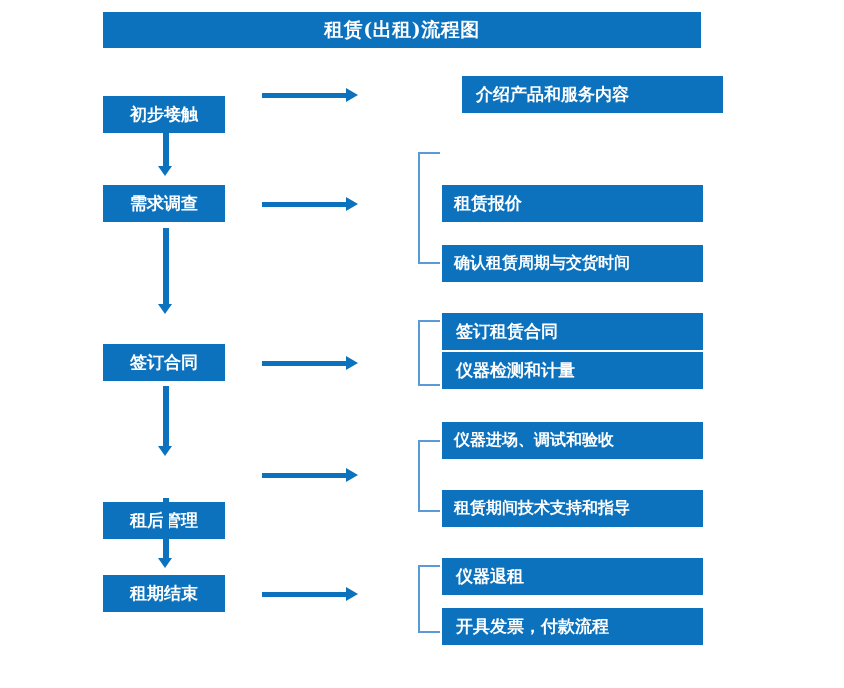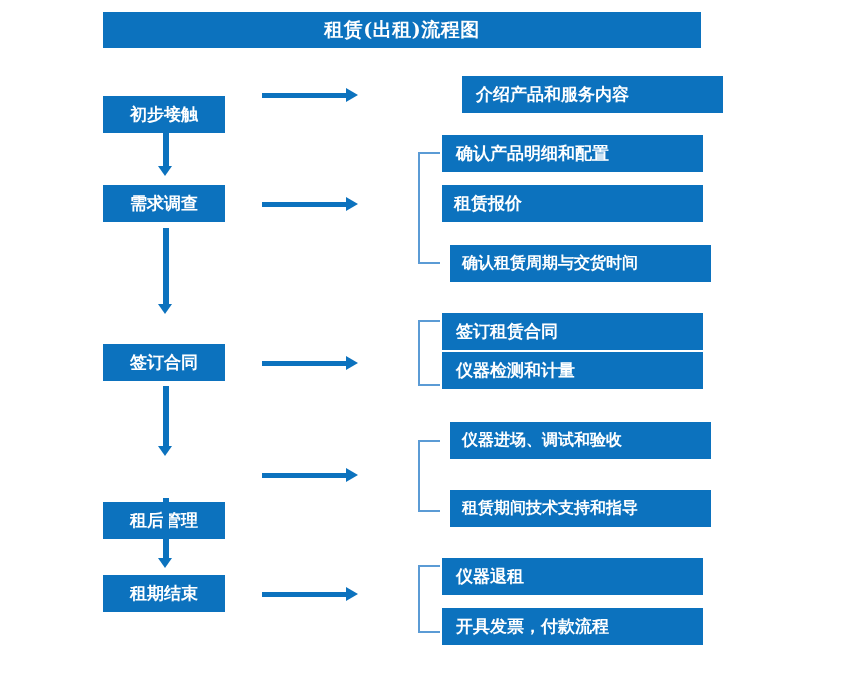--- a/index.html
+++ b/index.html
@@ -61,21 +61,20 @@
     align-items: center;
     justify-content: flex-start;
     padding-left: 14px;
     box-sizing: border-box;
     font-family: "DejaVu Serif", "Liberation Serif", serif;
     white-space: nowrap;
   }
   .task-box.tight {
     font-size: 16px;
     padding-left: 12px;
-    margin-left: 8px;
   }
   
   .v-arrow {
     position: absolute;
     left: 158px;
     width: 14px;
   }
   .v-arrow .stem {
     position: absolute;
     left: 5px;
@@ -147,21 +146,20 @@
 
   <div class="stage-box" style="top:185px;">需求调查</div>
 
   <div class="h-arrow" style="left:262px; top:197px; width:96px;">
     <div class="stem" style="width:86px;"></div>
     <div class="head"></div>
   </div>
 
   <div class="bracket" style="left:418px; top:152px; height:112px;"></div>
 
-  <div class="task-box" style="top:135px;">确认产品明细和配置</div>
   <div class="task-box" style="top:185px;padding-left:12px;">租赁报价</div>
   <div class="task-box tight" style="top:245px;">确认租赁周期与交货时间</div>
 
   <div class="v-arrow" style="top:228px; height:86px;">
     <div class="stem" style="height:76px;"></div>
     <div class="head" style="top:76px;"></div>
   </div>
 
   <div class="stage-box" style="top:344px;">签订合同</div>
 

